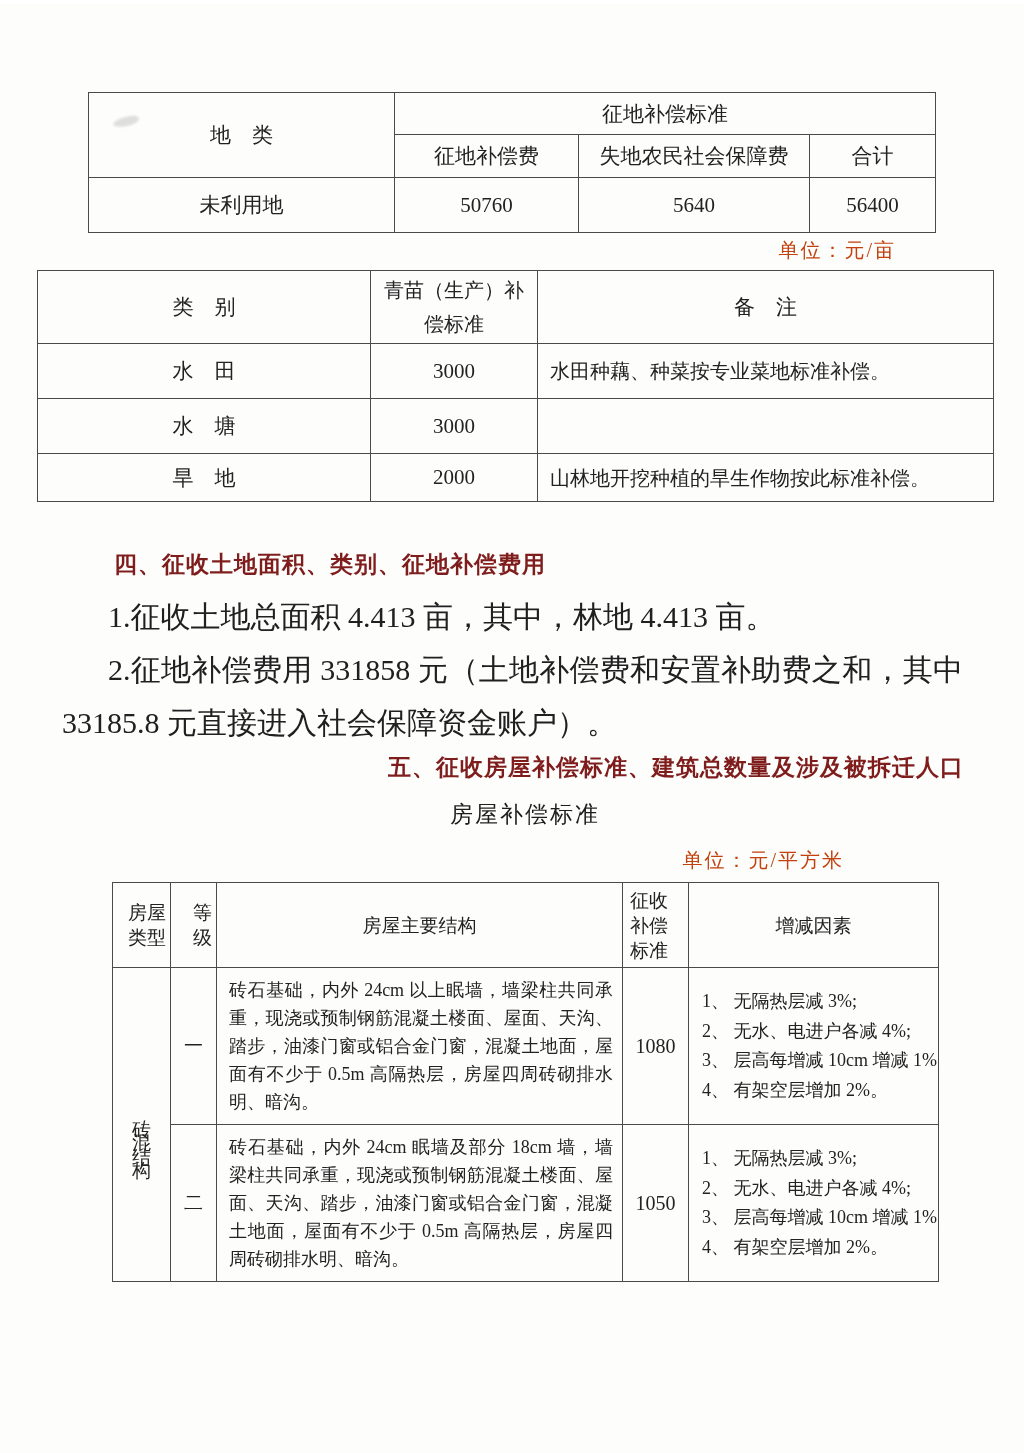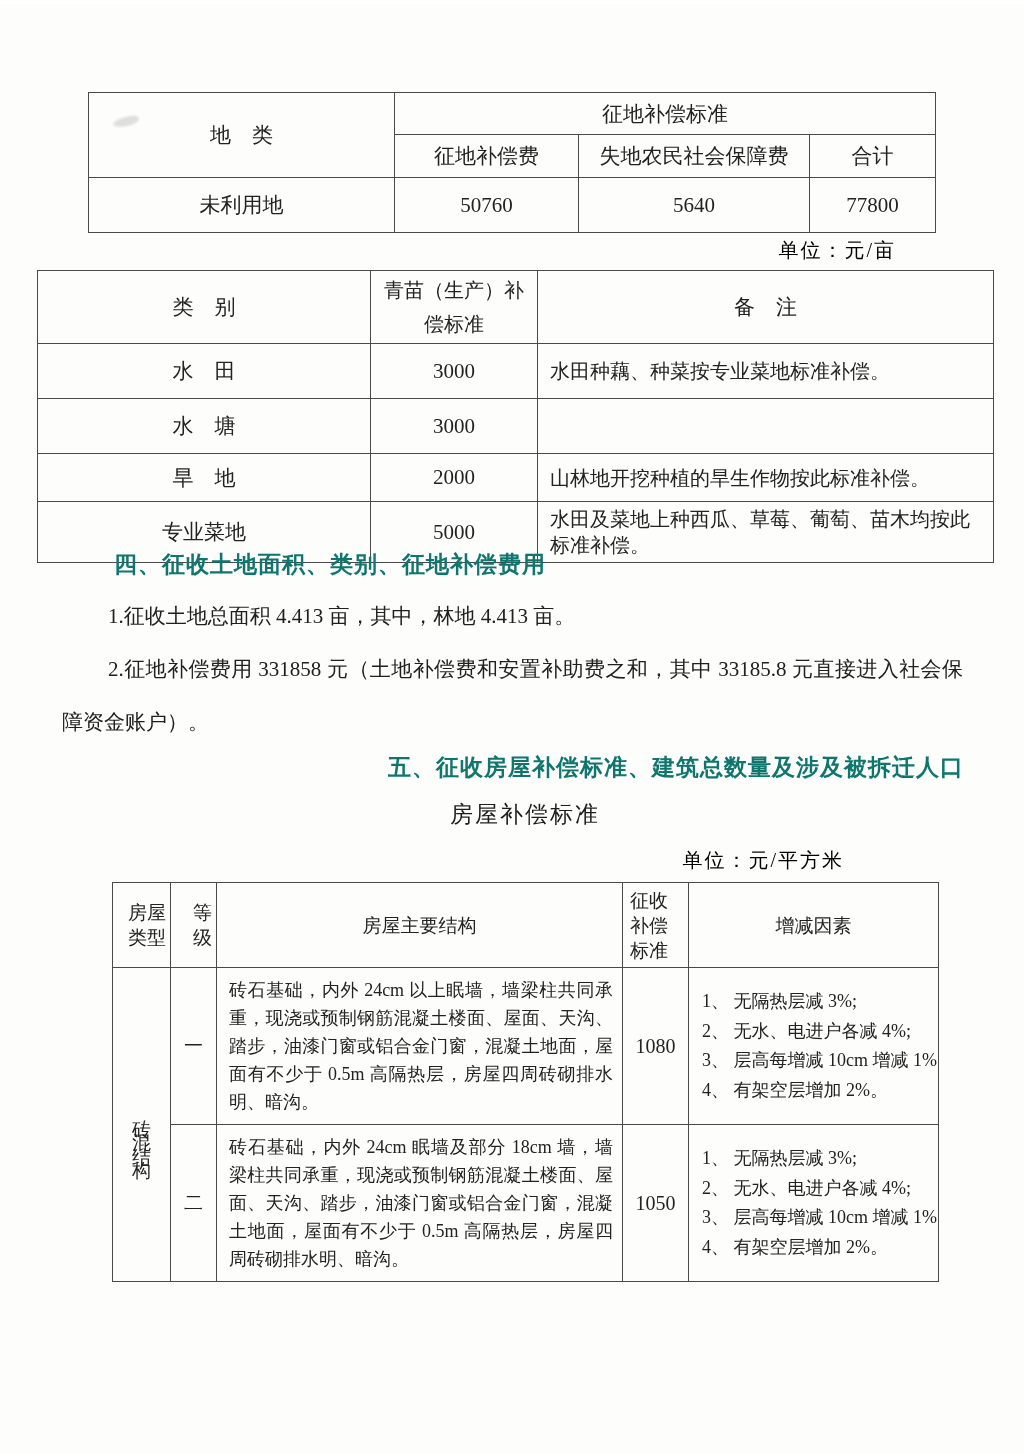--- a/index.html
+++ b/index.html
@@ -31,21 +31,21 @@
   .t1 { position:absolute; left:88px; top:88px; width:847px; }
   .t1 .r-group  { height:42px; }
   .t1 .r-sub    { height:43px; }
   .t1 .r-data   { height:55px;padding-left:15px; }
 
   
   .unit-label {
     position:absolute;
     font-size:20px;
     letter-spacing:2px;
-    color:#000000;
+    color:#c2410c;
     text-align:center;
   }
   .unit1 { top:233px; right:128px; }
   .unit2 { top:843px; right:180px; }
 
   
   .t2 { position:absolute; left:37px; top:266px; width:956px; }
   .t2 .r-head { height:54px; }
   .t2 .r1 { height:55px; }
   .t2 .r2 { height:55px; }
@@ -61,29 +61,29 @@
 
   
   .doc-heading {
     position:absolute;
     left:62px; right:60px;
     font-family:Liberation Mono, monospace;
     font-weight:bold;
     font-size:23px;
     letter-spacing:1px;
     text-indent:52px;
-    color:#0f766e;
+    color:#7f1d1d;
   }
   .h4 { top:545px; }
   .h5 { top:748px;text-align:right; }
   .doc-para {
     position:absolute;
     left:62px;
     width:901px;
-    font-size:21px;
+    font-size:30px;
     line-height:53px;
     text-indent:46px;
     text-align:justify;
     color:#202020;
   }
   .p1 { top:586px; }
   .p2 { top:639px; }
   .subtitle {
     position:absolute;
     top:795px; left:0; width:1050px;
@@ -150,21 +150,21 @@
     </tr>
     <tr class="r-sub">
       <td>征地补偿费</td>
       <td>失地农民社会保障费</td>
       <td>合计</td>
     </tr>
     <tr class="r-data">
       <td>未利用地</td>
       <td>50760</td>
       <td>5640</td>
-      <td>77800</td>
+      <td>56400</td>
     </tr>
   </tbody>
     </table>
 
   <div class="unit-label unit1">单位：元/亩</div>
 
   <table class="t2">
     <colgroup>
         <col style="width:333px">
         <col style="width:167px">
@@ -183,25 +183,20 @@
     </tr>
     <tr class="r2">
       <td>水　塘</td>
       <td>3000</td>
       <td class="remark-cell"></td>
     </tr>
     <tr class="r3">
       <td>旱　地</td>
       <td>2000</td>
       <td class="remark-cell">山林地开挖种植的旱生作物按此标准补偿。</td>
-    </tr>
-    <tr class="r4">
-      <td>专业菜地</td>
-      <td>5000</td>
-      <td class="remark-cell">水田及菜地上种西瓜、草莓、葡萄、苗木均按此标准补偿。</td>
     </tr>
   </tbody>
     </table>
 
   <div class="doc-heading h4">四、征收土地面积、类别、征地补偿费用</div>
   <div class="doc-para p1">1.征收土地总面积 4.413 亩，其中，林地 4.413 亩。</div>
   <div class="doc-para p2">2.征地补偿费用 331858 元（土地补偿费和安置补助费之和，其中 33185.8 元直接进入社会保障资金账户）。</div>
 
   <div class="doc-heading h5">五、征收房屋补偿标准、建筑总数量及涉及被拆迁人口</div>
   <div class="subtitle">房屋补偿标准</div>

